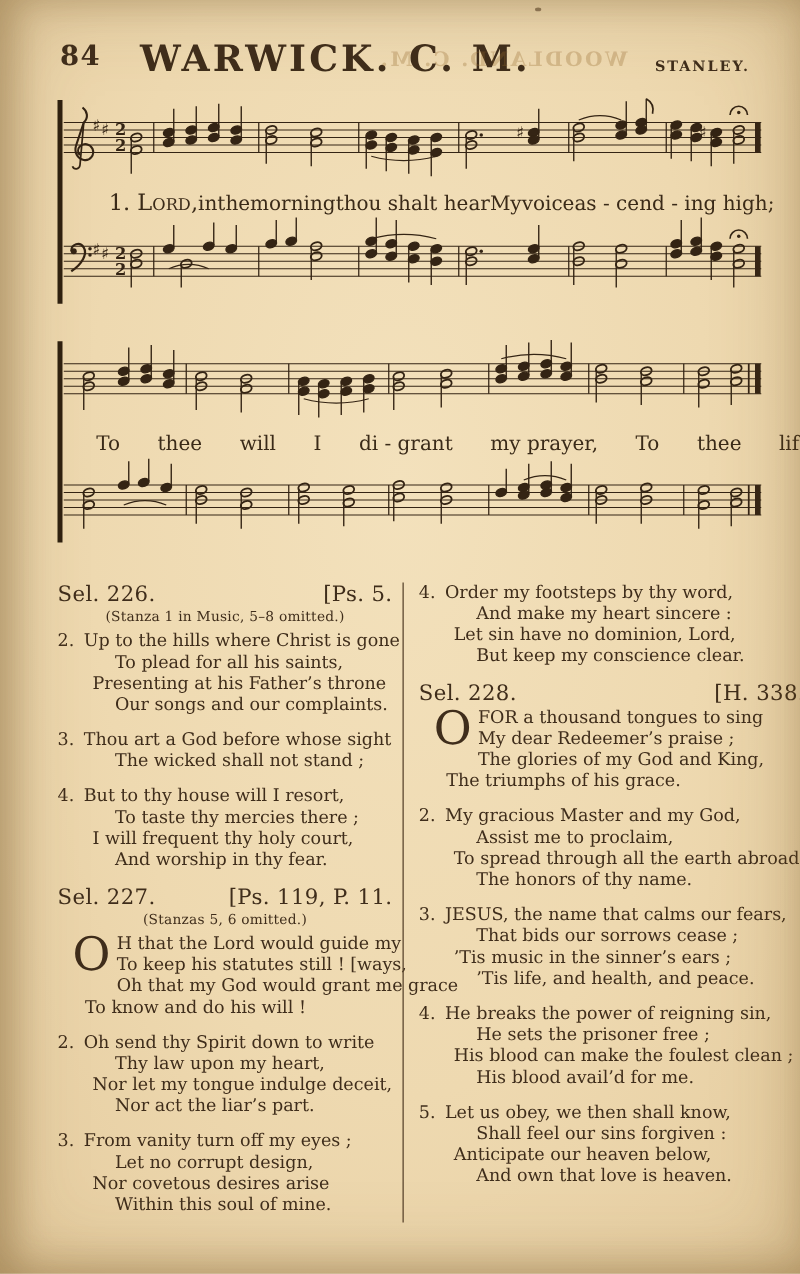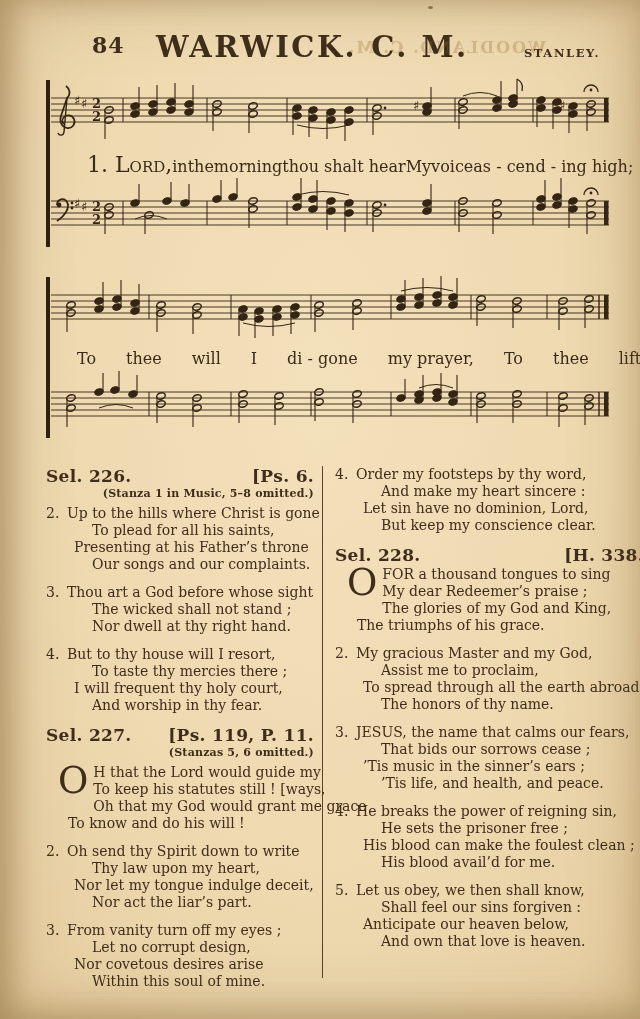--- a/index.html
+++ b/index.html
@@ -9,49 +9,49 @@
     font-family:"DejaVu Serif","Liberation Serif",serif;
     color:#3f2d1b;
   }
   body::after{
     content:"";position:absolute;inset:0;pointer-events:none;
     box-shadow:inset 0 0 70px rgba(120,85,35,.28), inset 14px 0 26px rgba(100,70,25,.22), inset 0 -10px 30px rgba(120,85,35,.15);
   }
   .speck{position:absolute;left:428px;top:6px;width:5px;height:3px;background:rgba(70,48,24,.55);border-radius:50%;}
 
   
-  .header{position:absolute;top:30px;left:46px;right:36px;height:42px;margin-left:44px;}
+  .header{position:absolute;top:30px;left:46px;right:36px;height:42px;}
   .pgnum{position:absolute;left:2px;top:2px;font-size:22px;font-weight:bold;letter-spacing:1px;}
   .title{position:absolute;left:66px;top:0;font-size:29px;font-weight:bold;letter-spacing:2.5px;white-space:nowrap;}
   .title .meter{margin-left:14px;}
   .ghost{
     position:absolute;left:276px;top:8px;width:180px;text-align:center;
     transform:scaleX(-1);color:rgba(150,105,45,.30);font-weight:bold;font-size:16px;
     letter-spacing:2px;filter:blur(.5px);white-space:nowrap;
   }
   .composer{position:absolute;right:4px;top:16px;font-size:11.5px;font-weight:bold;letter-spacing:1.6px;}
 
   
   .music{position:absolute;top:80px;left:46px;width:566px;}
   .system{border-left:4.5px solid #2e2010;margin-bottom:30px;padding-left:1px;}
   .system svg{display:block;width:560px;height:64px;overflow:visible;}
   .lyrics{display:flex;justify-content:space-between;align-items:baseline;
     font-size:16px;margin:8px 4px 6px 36px;white-space:nowrap;color:#3a2a18;}
   .lyrics2{margin-left:26px;margin-right:26px;gap:30px;}
-  .lyrics1 span:first-child{font-variant:small-caps;font-size:22px;}
+  .lyrics1 span:first-child{font-variant:small-caps;font-size:18px;}
   .mtext{font:13px "DejaVu Sans","Liberation Sans",sans-serif;fill:#342414;}
   .mtime{font:bold 13px "DejaVu Serif","Liberation Serif",serif;fill:#342414;}
 
   
   .columns{position:absolute;top:466px;left:46px;right:24px;height:512px;display:flex;}
   .colL{width:268px;flex:none;padding-right:8px;}
   .colR{flex:1;border-left:1px solid #57422b;padding-left:12px;}
-  .sel-head{display:flex;justify-content:space-between;font-weight:bold;font-size:17px;margin:0 0 1px 0;letter-spacing:.3px;}
+  .sel-head{display:flex;justify-content:space-between;font-weight:normal;font-size:17px;margin:0 0 1px 0;letter-spacing:.3px;}
   .sel-head.later{margin-top:7px;}
-  .sel-note{text-align:right;font-size:11px;font-weight:bold;margin:0 0 5px 0;letter-spacing:.2px;}
+  .sel-note{text-align:center;font-size:11px;font-weight:normal;margin:0 0 5px 0;letter-spacing:.2px;}
   .stanza{margin:0 0 11px 0;font-size:14px;line-height:17px;}
   .vline{white-space:nowrap;}
   .vnum{display:inline-block;width:21px;}
   .vline.l1{margin-left:46px;}
   .vline.l2{margin-left:28px;}
   .vline.l3{margin-left:46px;}
   .dropstanza{margin-bottom:11px;font-size:14px;line-height:17px;}
   .dropcap{float:left;font-size:37px;line-height:30px;height:34px;margin:2px 5px 0 12px;}
   .vline.d1{margin-left:4px;}
   .vline.d2{clear:none;}
@@ -328,21 +328,21 @@
         <ellipse cx="538" cy="32" rx="4.4" ry="3.1" transform="rotate(-18 538 32)" fill="none" stroke="#342414" stroke-width="1.5"></ellipse>
         <line x1="534" y1="23" x2="534" y2="51" stroke="#342414" stroke-width="1.1"></line>
         <path d="M192 46 Q 218 53 244 46" fill="none" stroke="#342414" stroke-width="1"></path>
         <path d="M350 14 Q 376 7 402 14" fill="none" stroke="#342414" stroke-width="1"></path>
       </svg>
     <div class="lyrics lyrics2">
         <span>To</span>
         <span>thee</span>
         <span>will</span>
         <span>I</span>
-        <span>di - gone</span>
+        <span>di - grant</span>
         <span>my prayer,</span>
         <span>To</span>
         <span>thee</span>
         <span>lift</span>
         <span>up</span>
         <span>holy eye:</span>
       </div>
     <svg id="s2b" viewBox="0 0 560 64">
         <line x1="0" y1="18" x2="558" y2="18" stroke="#342414" stroke-width="0.9"></line>
         <line x1="0" y1="24" x2="558" y2="24" stroke="#342414" stroke-width="0.9"></line>
@@ -410,34 +410,33 @@
         <path d="M48 34 Q 65 27 82 34" fill="none" stroke="#342414" stroke-width="1"></path>
         <path d="M368 14 Q 385 7 402 14" fill="none" stroke="#342414" stroke-width="1"></path>
       </svg>
   </div>
 </div>
 
 <div class="columns">
   <div class="colL">
     <div class="sel-head">
       <span>Sel. 226.</span>
-      <span>[Ps. 6.</span>
+      <span>[Ps. 5.</span>
     </div>
     <div class="sel-note">(Stanza 1 in Music, 5–8 omitted.)</div>
     <div>
         <div class="stanza">
           <div class="vline l0"><span class="vnum">2.</span>Up to the hills where Christ is gone</div>
           <div class="vline l1">To plead for all his saints,</div>
           <div class="vline l2">Presenting at his Father’s throne</div>
           <div class="vline l3">Our songs and our complaints.</div>
         </div>
         <div class="stanza">
           <div class="vline l0"><span class="vnum">3.</span>Thou art a God before whose sight</div>
           <div class="vline l1">The wicked shall not stand ;</div>
-          <div class="vline l3">Nor dwell at thy right hand.</div>
         </div>
         <div class="stanza">
           <div class="vline l0"><span class="vnum">4.</span>But to thy house will I resort,</div>
           <div class="vline l1">To taste thy mercies there ;</div>
           <div class="vline l2">I will frequent thy holy court,</div>
           <div class="vline l3">And worship in thy fear.</div>
         </div>
       </div>
 
     <div class="sel-head later">

